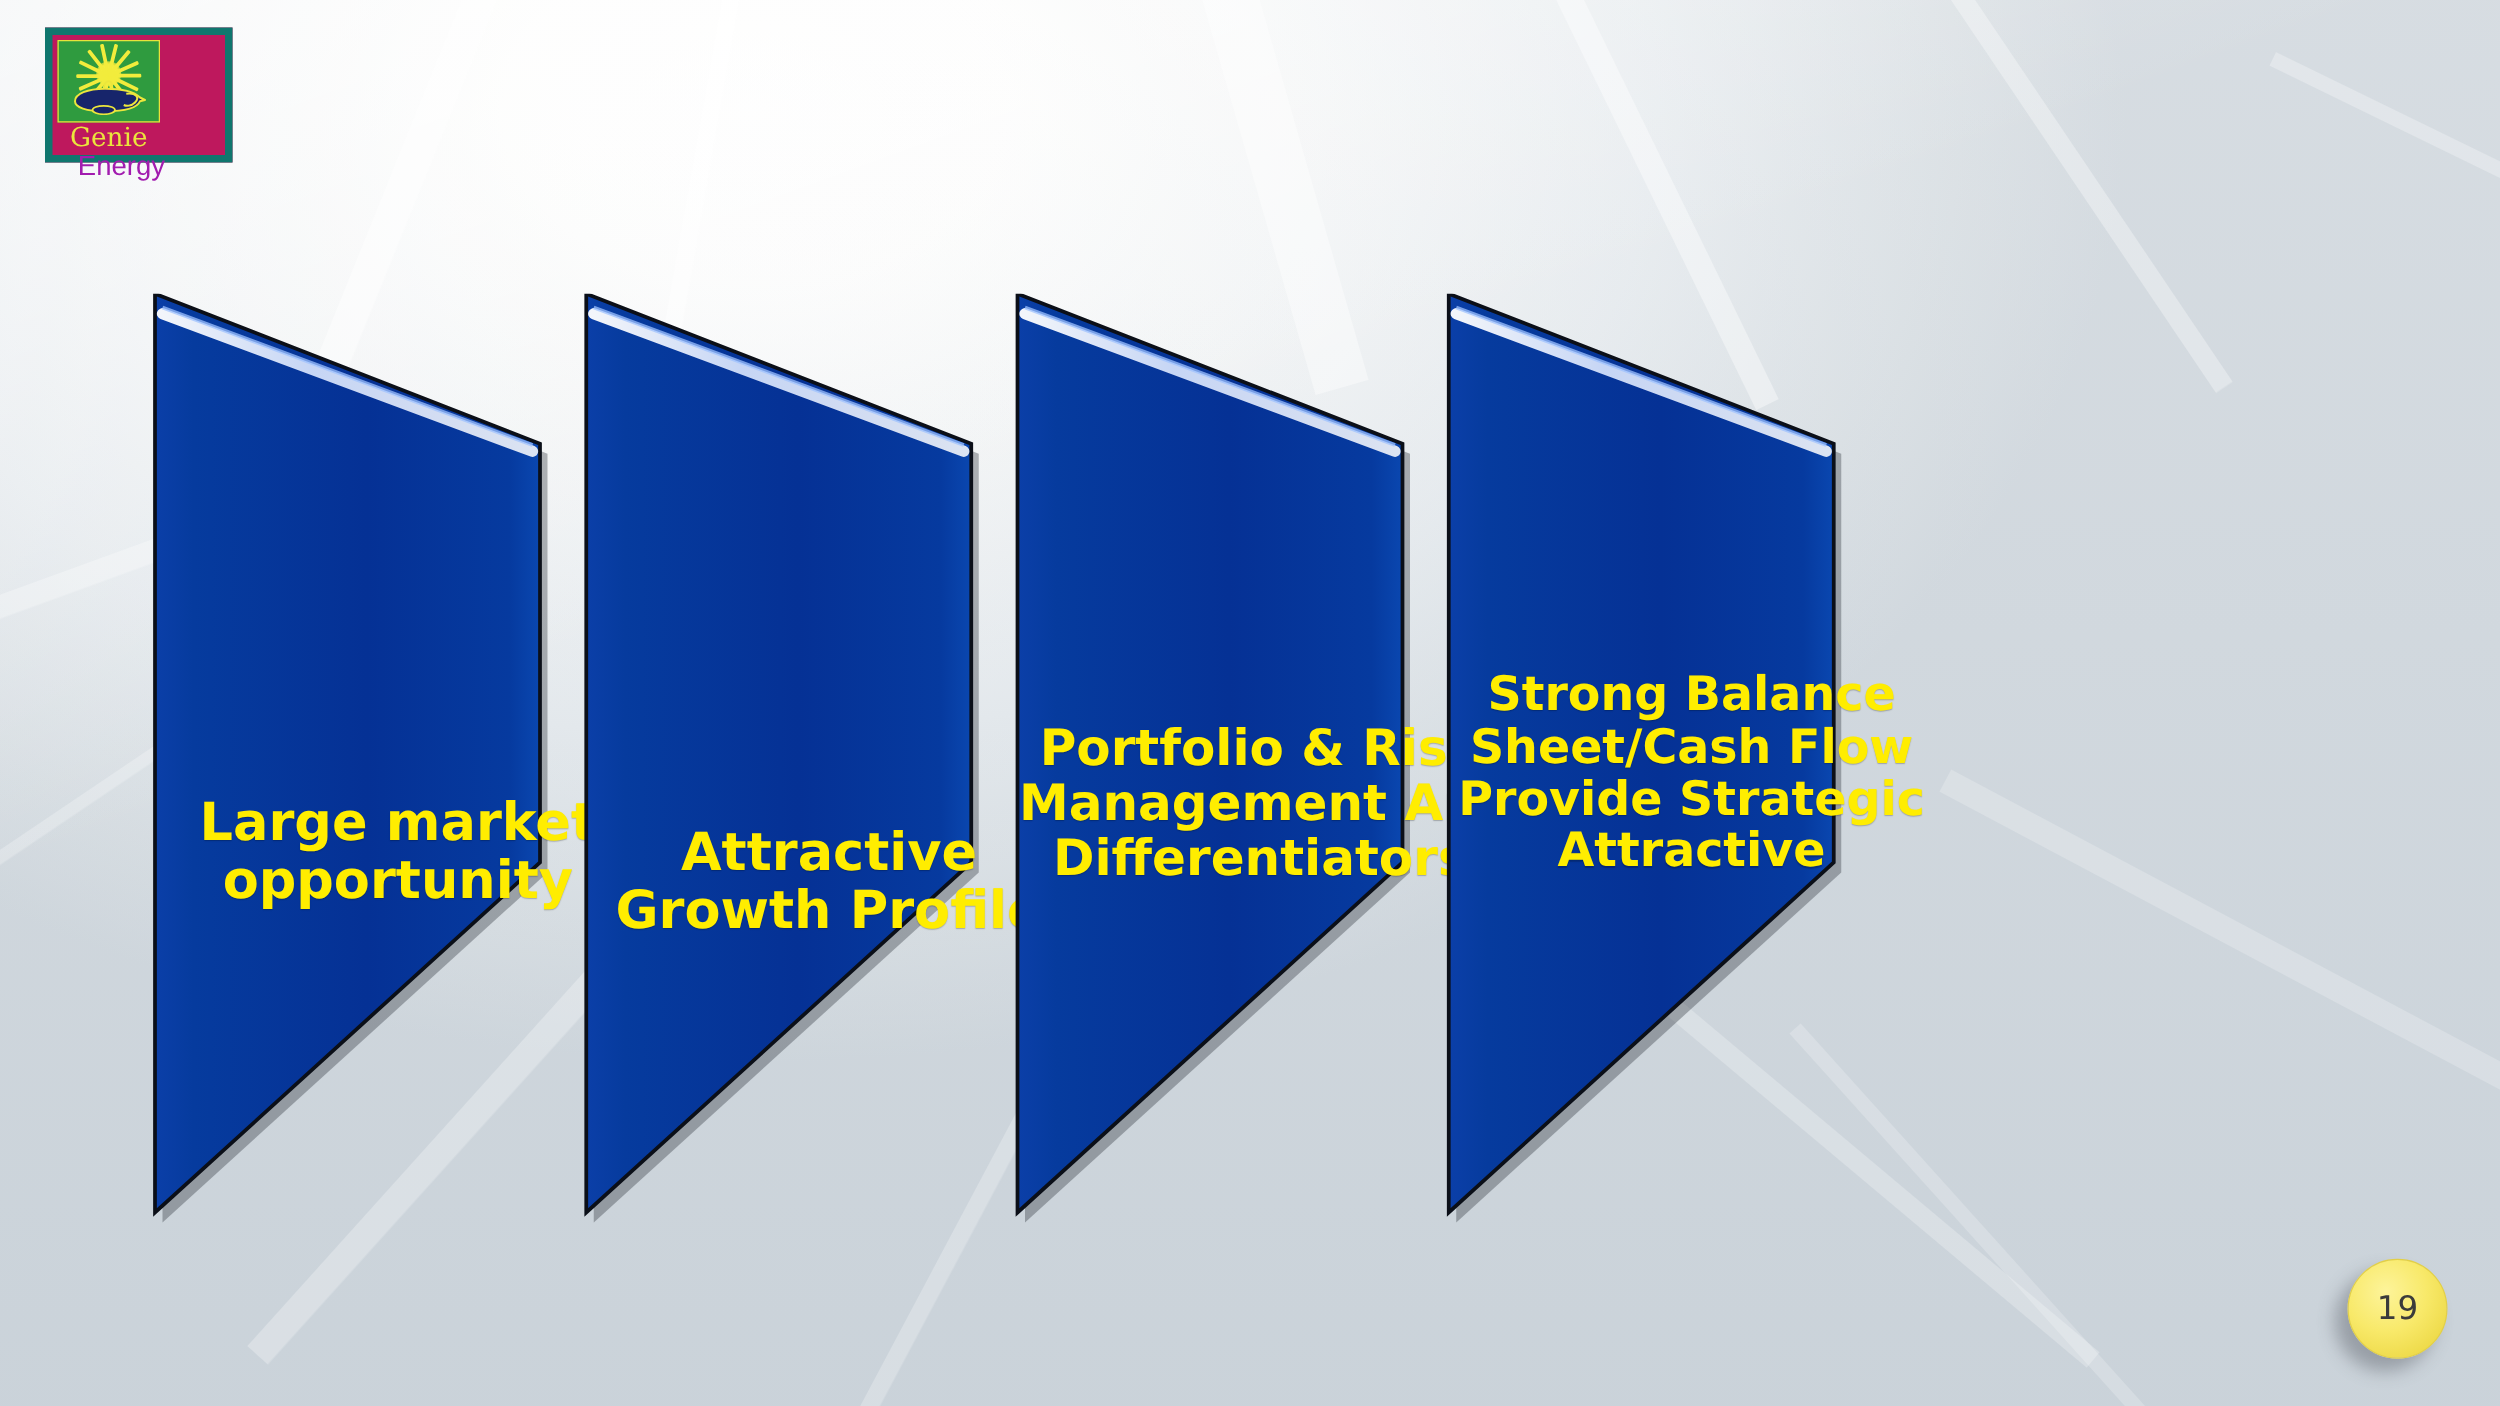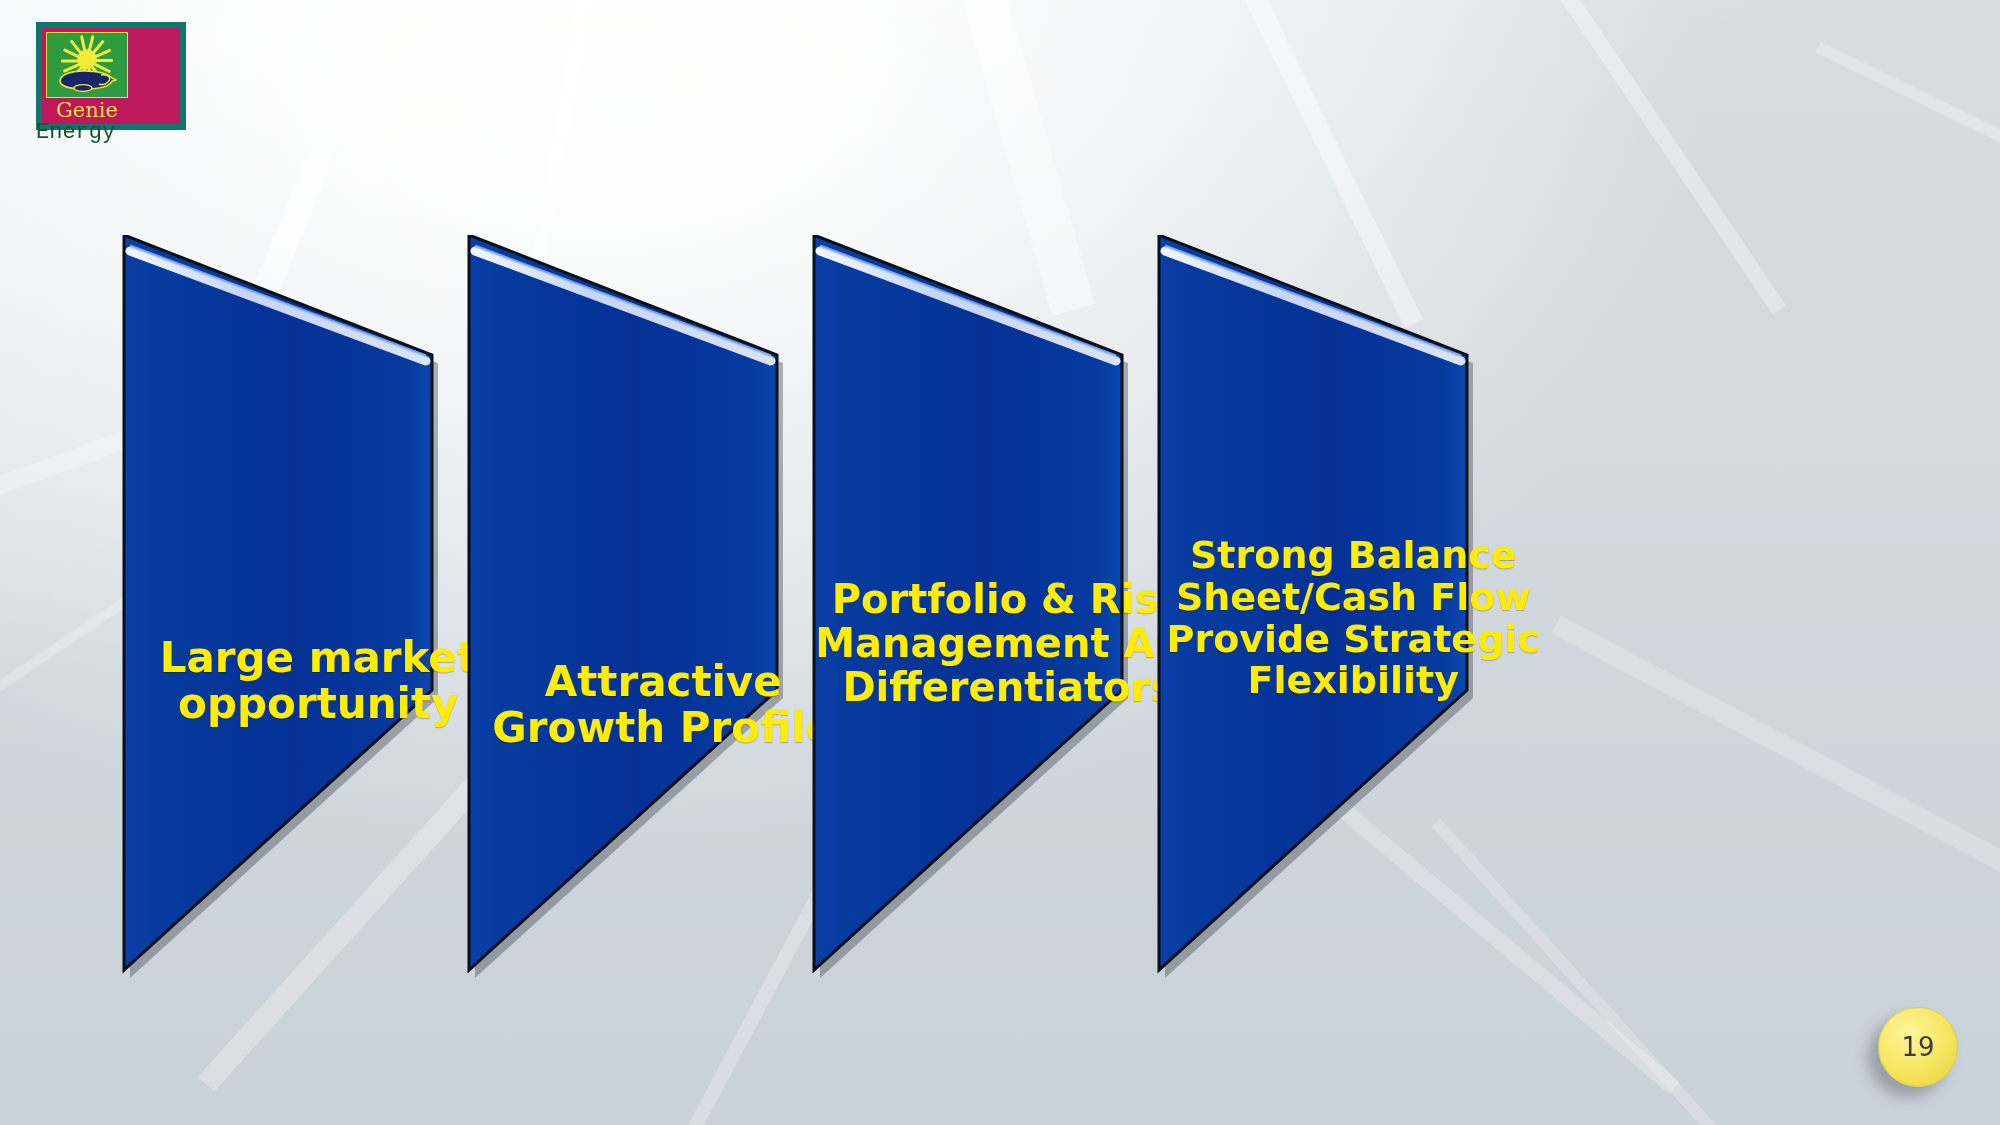--- a/index.html
+++ b/index.html
@@ -109,25 +109,25 @@
     font-size: 21px;
     line-height: 23px;
     text-align: center;
     letter-spacing: 0px;
   }
   .logo-energy {
     position: absolute;
     left: 0px;
     top: 98px;
     width: 96px;
-    color: #14532d;
-    font-family: Liberation Mono, monospace;
+    color: #a21caf;
+    font-family: Liberation Sans, sans-serif;
     font-size: 22px;
     line-height: 26px;
-    text-align: left;
+    text-align: right;
   }
 
   
   .title {
     position: absolute;
     left: 0;
     top: 56px;
     width: 1560px;
     text-align: center;
     color: #2f9a36;
@@ -338,21 +338,21 @@
           </linearGradient>
         </defs>
         <polygon points="14,735 14,0 322,120 322,455" fill="rgba(40,45,55,0.35)" transform="translate(6,8)"></polygon>
         <polygon points="14,735 14,0 322,120 322,455" fill="url(#pf4)" stroke="#0b0f18" stroke-width="3"></polygon>
         <path d="M20,16 L316,126" stroke="url(#gl4)" stroke-width="9" fill="none" stroke-linecap="round" opacity="0.95"></path>
         <path d="M20,11 L316,121" stroke="#9dc2ff" stroke-width="3" fill="none" opacity="0.75"></path>
       </svg>
       <div class="label" style="top:300px; font-size:38px;">Strong Balance
 Sheet/Cash Flow
 Provide Strategic
-Flexibility</div>
+Attractive</div>
     </div>
 
   </div>
 
   <div class="page-badge">
     <span>19</span>
   </div>
 
 </div>
 

